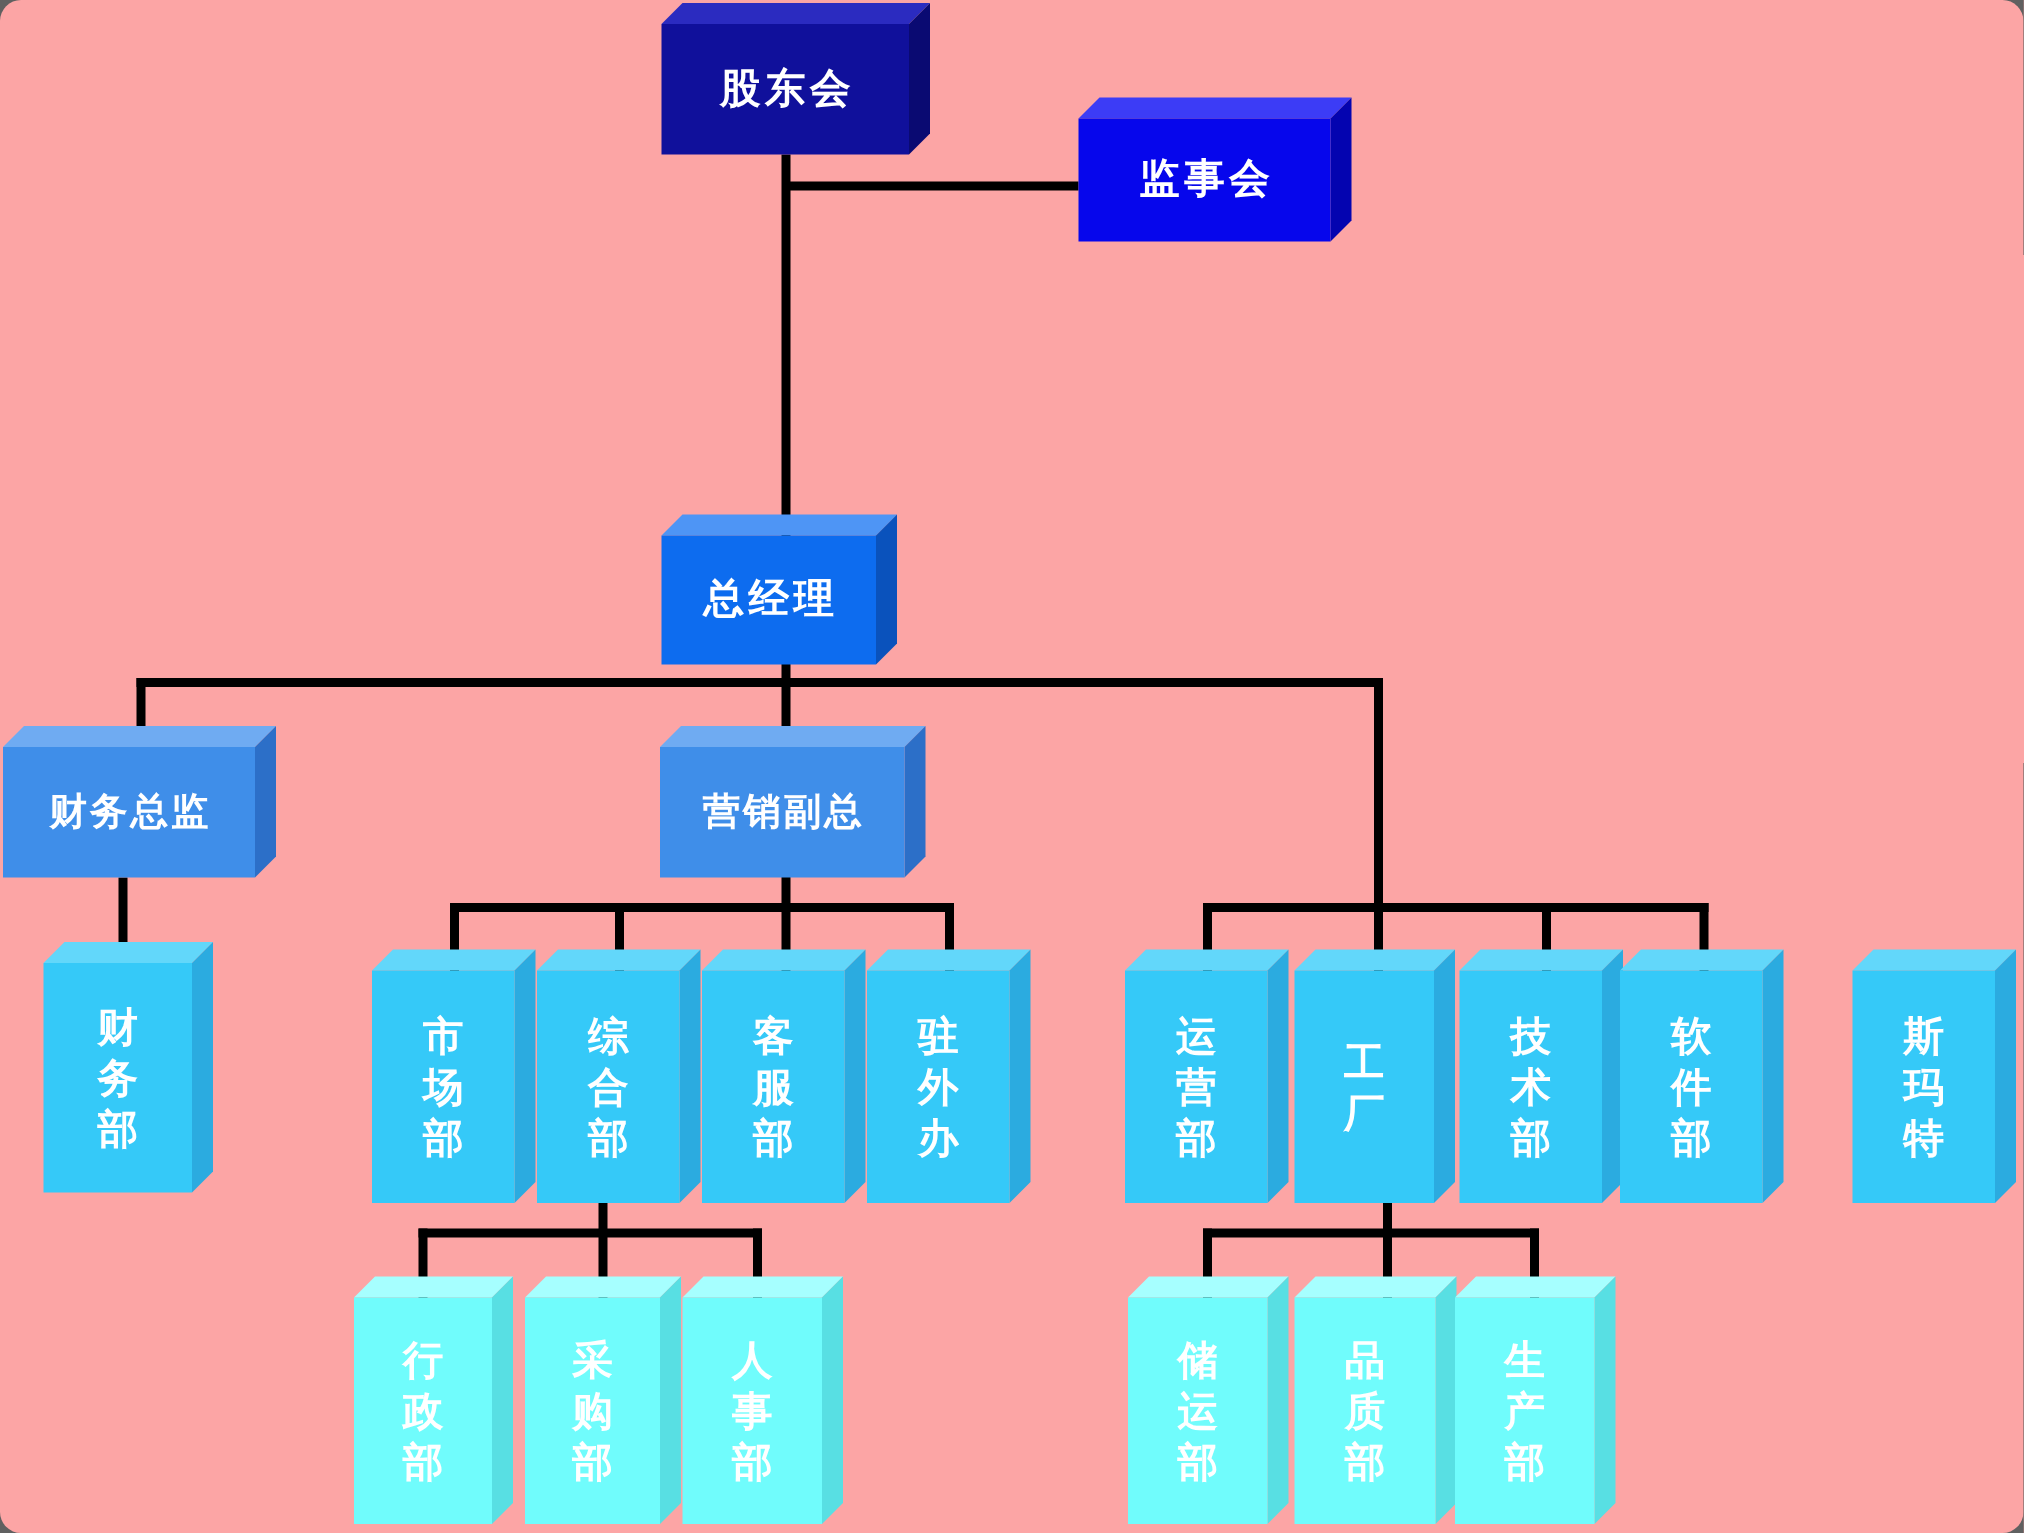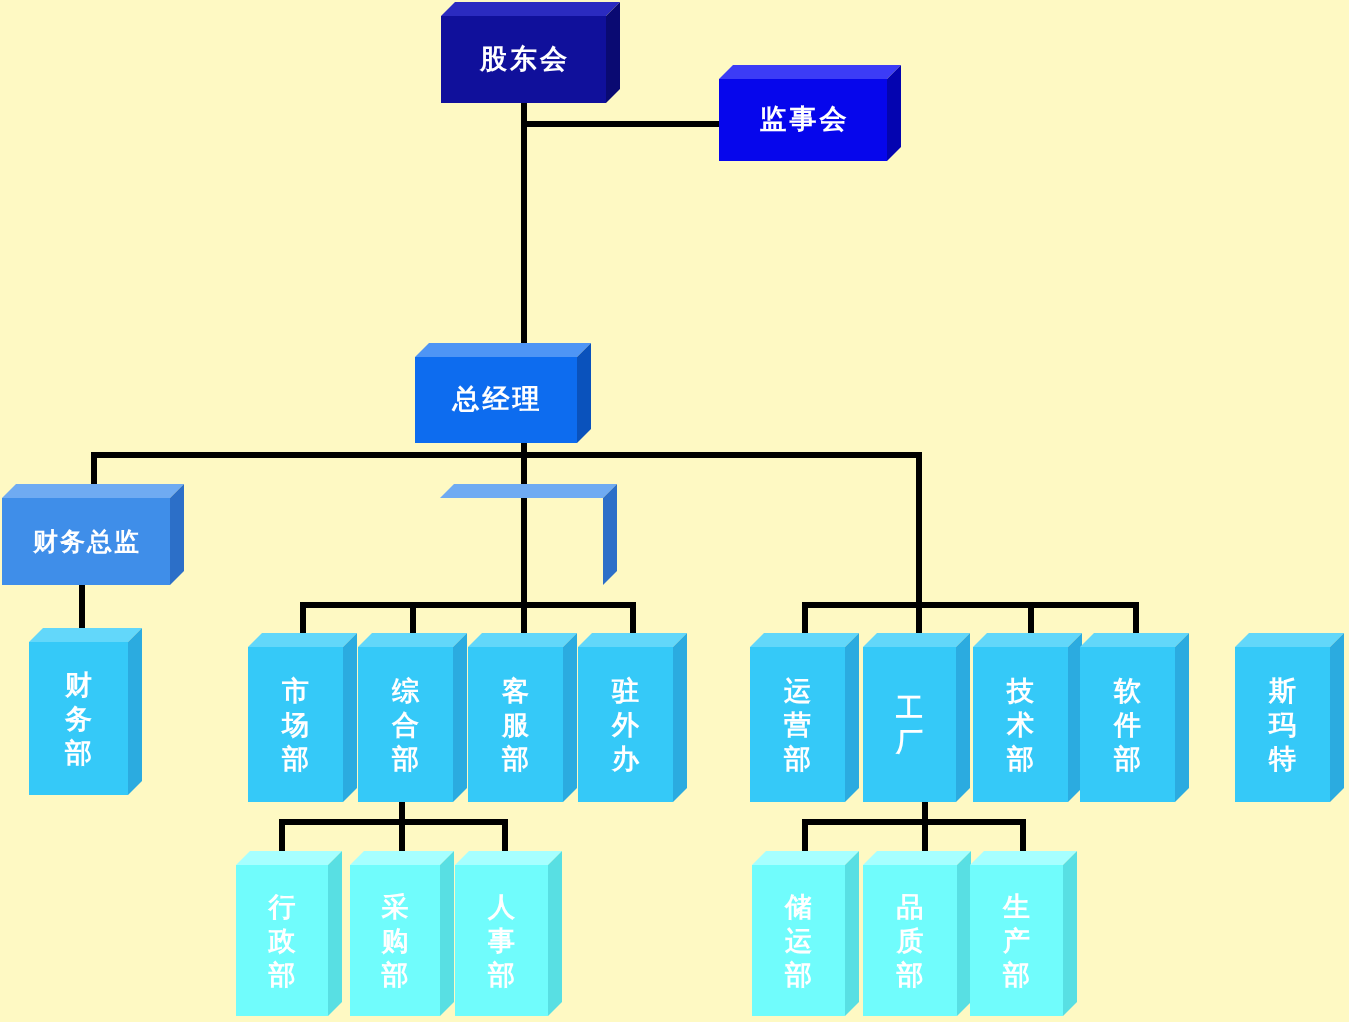--- a/index.html
+++ b/index.html
@@ -42,21 +42,21 @@
   .lv4 .face-front{background:var(--level4-front);}
   .lv4 .face-top{background:var(--level4-top);}
   .lv4 .face-side{background:var(--level4-side);}
   .lv5 .face-front{background:var(--level5-front);}
   .lv5 .face-top{background:var(--level5-top);}
   .lv5 .face-side{background:var(--level5-side);}
 </style>
 </head>
 <body>
 
-<div id="stage" style="background: #fef9c3;">
+<div id="stage" style="background: #fca5a5; border-radius: 14px;">
 
   <div class="line" style="left:521px;top:103px;width:6px;height:552px"></div>
   <div class="line" style="left:524px;top:121px;width:195px;height:6px"></div>
   <div class="line" style="left:91px;top:452px;width:828px;height:6px"></div>
   <div class="line" style="left:91px;top:452px;width:6px;height:46px"></div>
   <div class="line" style="left:916px;top:452px;width:6px;height:203px"></div>
   <div class="line" style="left:79px;top:585px;width:6px;height:70px"></div>
   <div class="line" style="left:300px;top:602px;width:336px;height:6px"></div>
   <div class="line" style="left:300px;top:602px;width:6px;height:48px"></div>
   <div class="line" style="left:410px;top:602px;width:6px;height:48px"></div>
@@ -84,39 +84,42 @@
 
   <div class="box lv1b" style="left:719px;top:65px;width:168px;height:96px">
     <div class="face face-top"></div>
     <div class="face face-side"></div>
     <div class="face face-front">
       <span class="label">监事会</span>
     </div>
   </div>
 
 
-  <div class="box lv2" style="left:415px;top:343px;width:162px;height:100px">
+  <div class="box lv2" style="left:441px;top:343px;width:143px;height:100px">
     <div class="face face-top"></div>
     <div class="face face-side"></div>
     <div class="face face-front">
       <span class="label">总经理</span>
     </div>
   </div>
 
   <div class="box lv3" style="left:2px;top:484px;width:168px;height:101px">
     <div class="face face-top"></div>
     <div class="face face-side"></div>
     <div class="face face-front">
       <span class="label label-small">财务总监</span>
     </div>
   </div>
 
   <div class="box lv3" style="left:440px;top:484px;width:163px;height:101px">
     <div class="face face-top"></div>
     <div class="face face-side"></div>
+    <div class="face face-front">
+      <span class="label label-small">营销副总</span>
+    </div>
   </div>
 
 
   <div class="box lv4" style="left:29px;top:628px;width:99px;height:167px">
     <div class="face face-top"></div>
     <div class="face face-side"></div>
     <div class="face face-front">
       <span class="label label-vertical">财
 务
 部</span>

